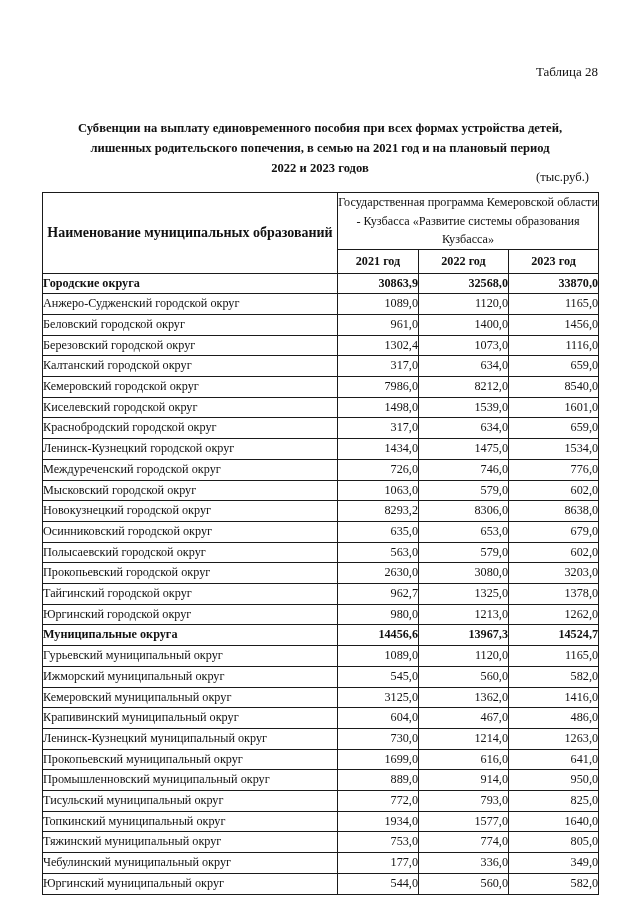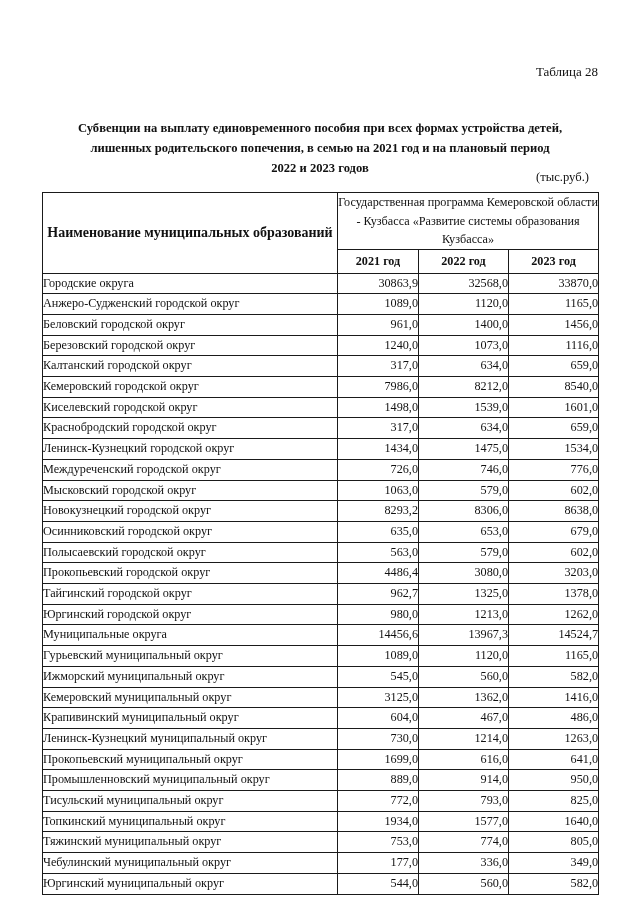--- a/index.html
+++ b/index.html
@@ -98,21 +98,21 @@
     overflow: hidden;
   }
   td.cell-num {
     text-align: right;
     padding: 0 5px 0 3px;
     height: 19.7px;
     line-height: 19.7px;
     white-space: nowrap;
   }
   tr.group-row td {
-    font-weight: normal;
+    font-weight: bold;
   }
   col.c-name  { width: 295px; }
   col.c-y1    { width: 81px; }
   col.c-y2    { width: 90px; }
   col.c-y3    { width: 90px; }
 </style>
 </head>
 <body>
 
 <div class="page">
@@ -160,21 +160,21 @@
           <td class="cell-num">1165,0</td>
         </tr>
         <tr>
           <td class="cell-name">Беловский городской округ</td>
           <td class="cell-num">961,0</td>
           <td class="cell-num">1400,0</td>
           <td class="cell-num">1456,0</td>
         </tr>
         <tr>
           <td class="cell-name">Березовский городской округ</td>
-          <td class="cell-num">1240,0</td>
+          <td class="cell-num">1302,4</td>
           <td class="cell-num">1073,0</td>
           <td class="cell-num">1116,0</td>
         </tr>
         <tr>
           <td class="cell-name">Калтанский городской округ</td>
           <td class="cell-num">317,0</td>
           <td class="cell-num">634,0</td>
           <td class="cell-num">659,0</td>
         </tr>
         <tr>
@@ -226,21 +226,21 @@
           <td class="cell-num">679,0</td>
         </tr>
         <tr>
           <td class="cell-name">Полысаевский городской округ</td>
           <td class="cell-num">563,0</td>
           <td class="cell-num">579,0</td>
           <td class="cell-num">602,0</td>
         </tr>
         <tr>
           <td class="cell-name">Прокопьевский городской округ</td>
-          <td class="cell-num">4486,4</td>
+          <td class="cell-num">2630,0</td>
           <td class="cell-num">3080,0</td>
           <td class="cell-num">3203,0</td>
         </tr>
         <tr>
           <td class="cell-name">Тайгинский городской округ</td>
           <td class="cell-num">962,7</td>
           <td class="cell-num">1325,0</td>
           <td class="cell-num">1378,0</td>
         </tr>
         <tr>

